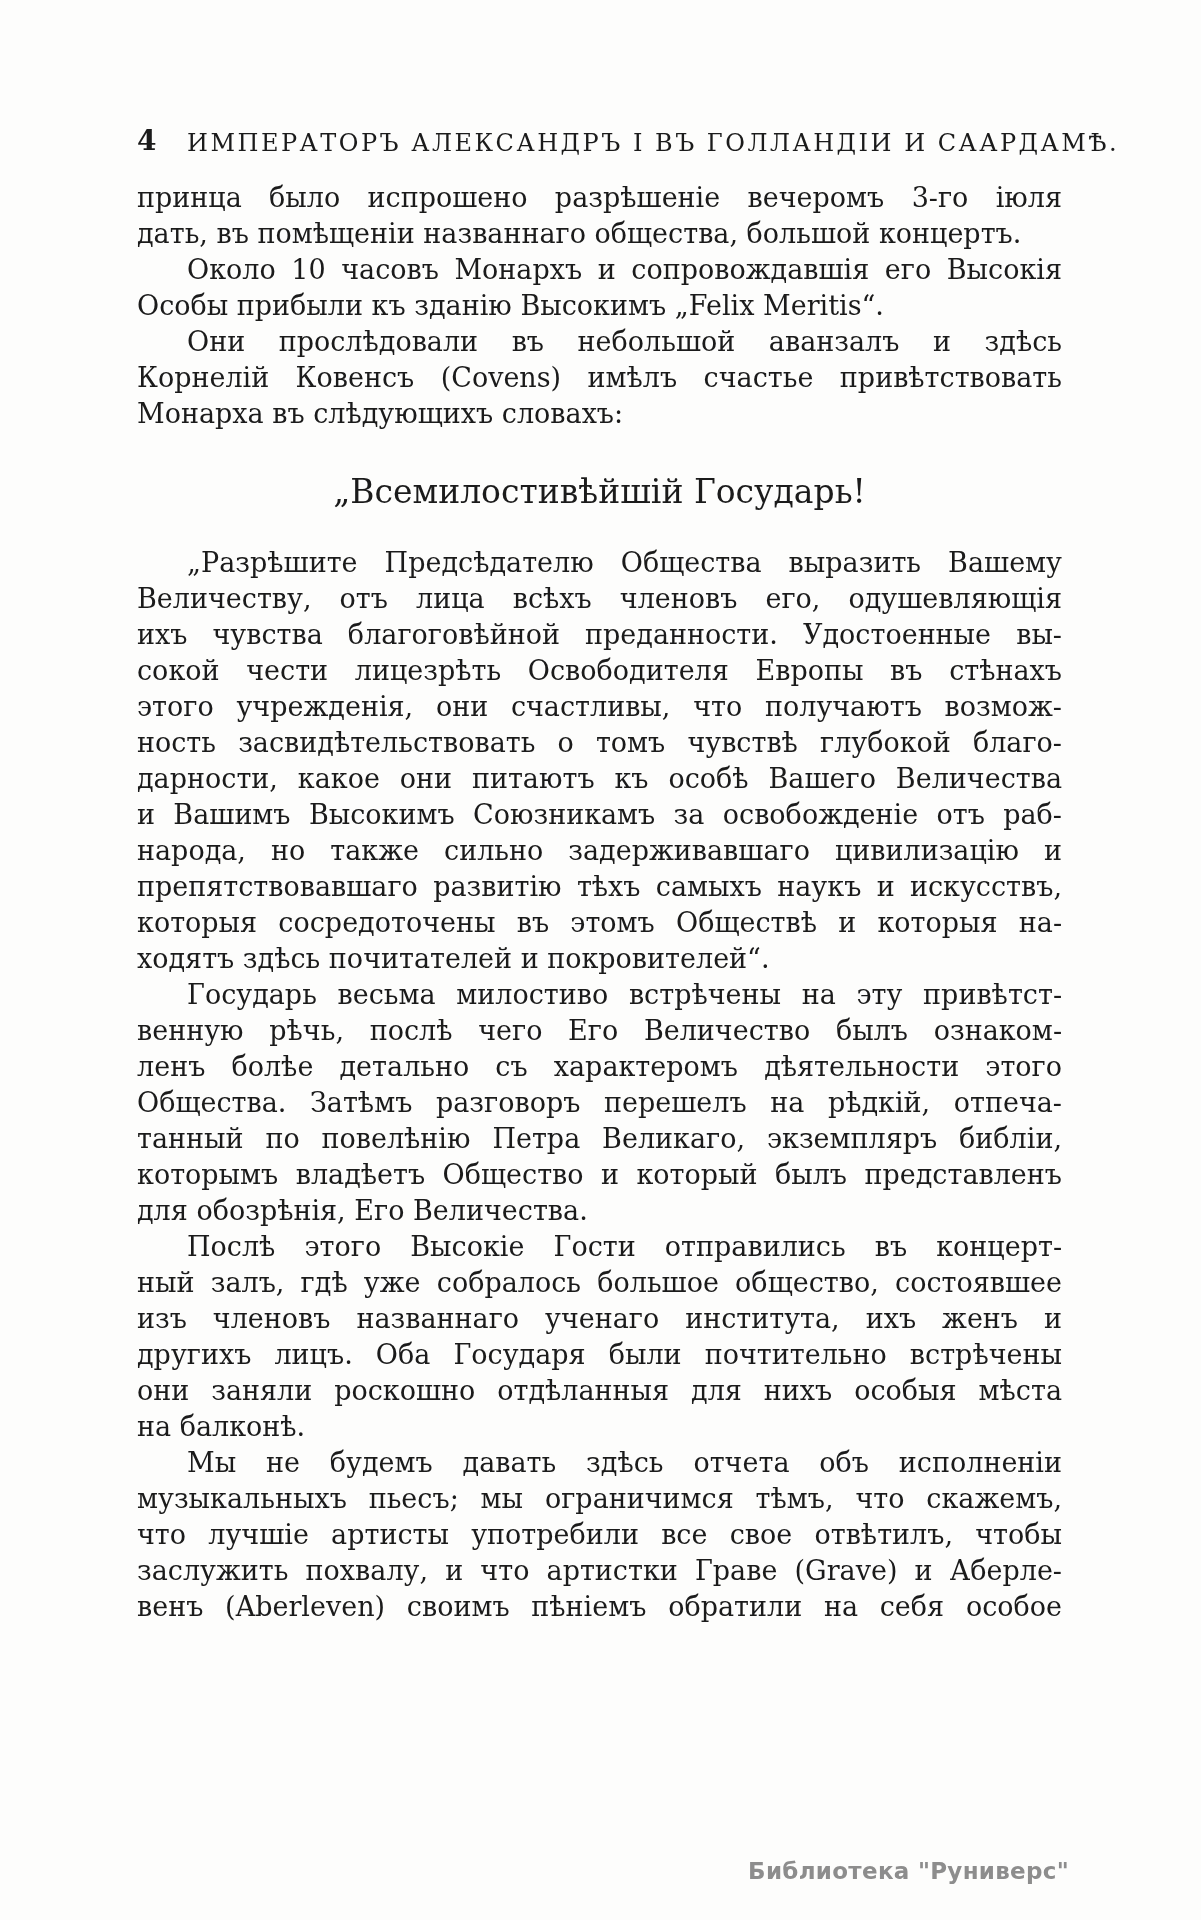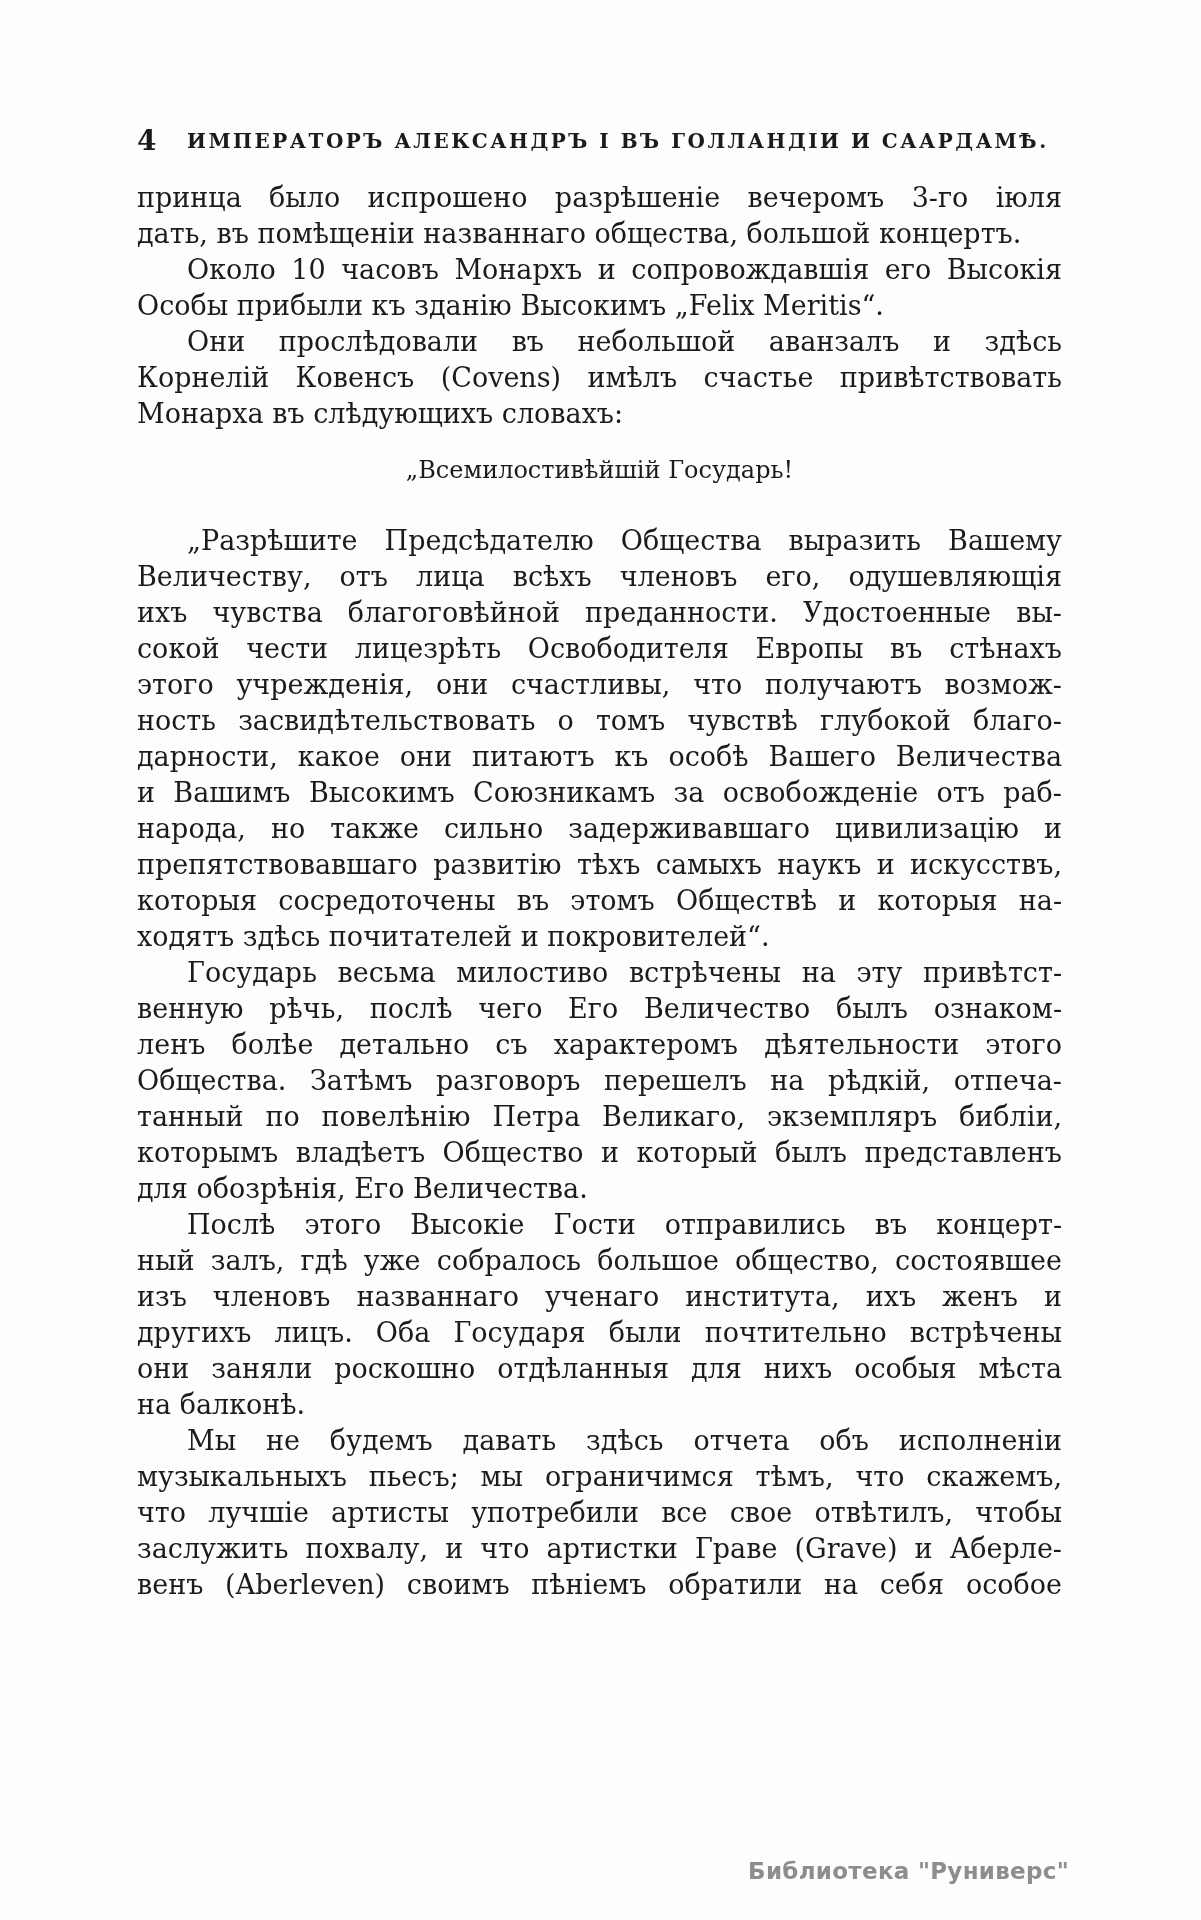--- a/index.html
+++ b/index.html
@@ -21,22 +21,22 @@
   }
   .page-num {
     position: absolute;
     left: 0;
     top: -2px;
     font-size: 28px;
     font-weight: bold;
   }
   .running-title {
     text-align: center;
-    font-size: 20px;
-    font-weight: bold;
+    font-size: 24px;
+    font-weight: normal;
     letter-spacing: 2.5px;
     padding: 3px 50px 0 50px;
     white-space: nowrap;
   }
   .page-body {
     position: absolute;
     top: 180px;
     left: 137px;
     width: 925px;
     font-size: 27px;
@@ -44,22 +44,22 @@
   }
   .paragraph { margin: 0; }
   .line {
     text-align: justify;
     text-align-last: justify;
   }
   .line.end { text-align-last: left; }
   .line.indent { text-indent: 50px; }
   .quote-heading {
     text-align: center;
-    margin: 20px 0 35px 0;
-    font-size: 24px;
+    margin: 42px 0 35px 0;
+    font-size: 33px;
   }
   .watermark {
     position: absolute;
     right: 132px;
     bottom: 36px;
     font-family: "DejaVu Sans", sans-serif;
     font-weight: bold;
     font-size: 23px;
     color: #8d8d8d;
     letter-spacing: 0.3px;

